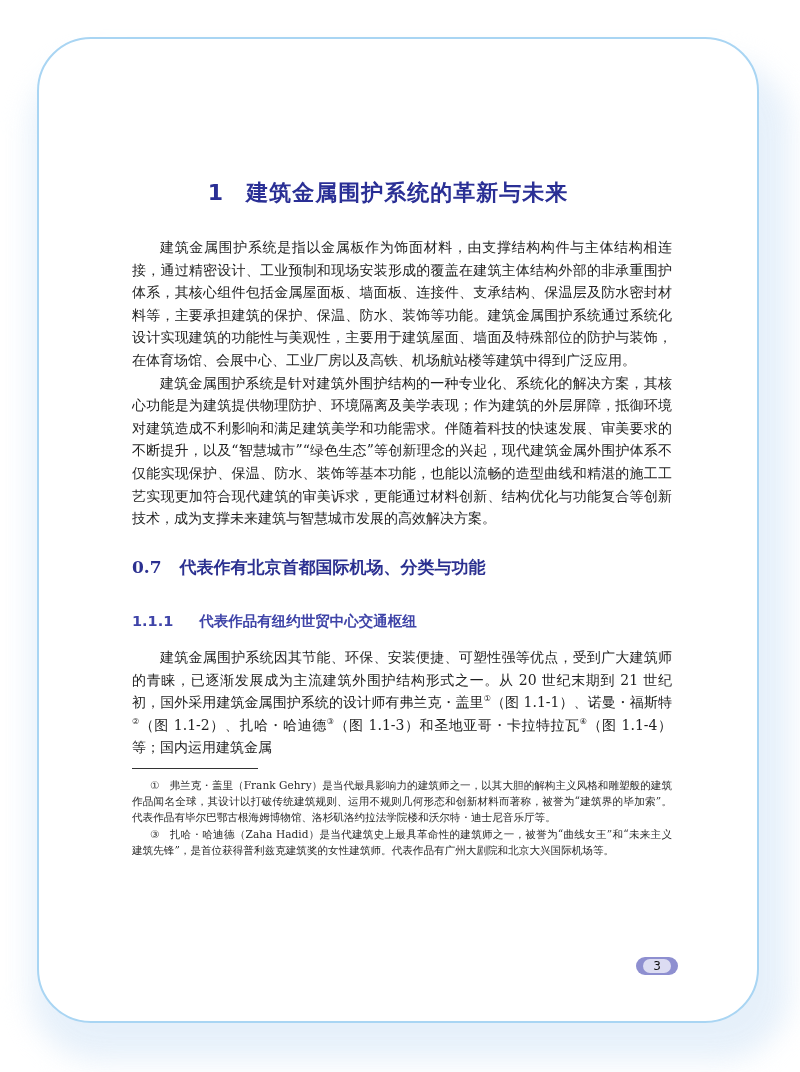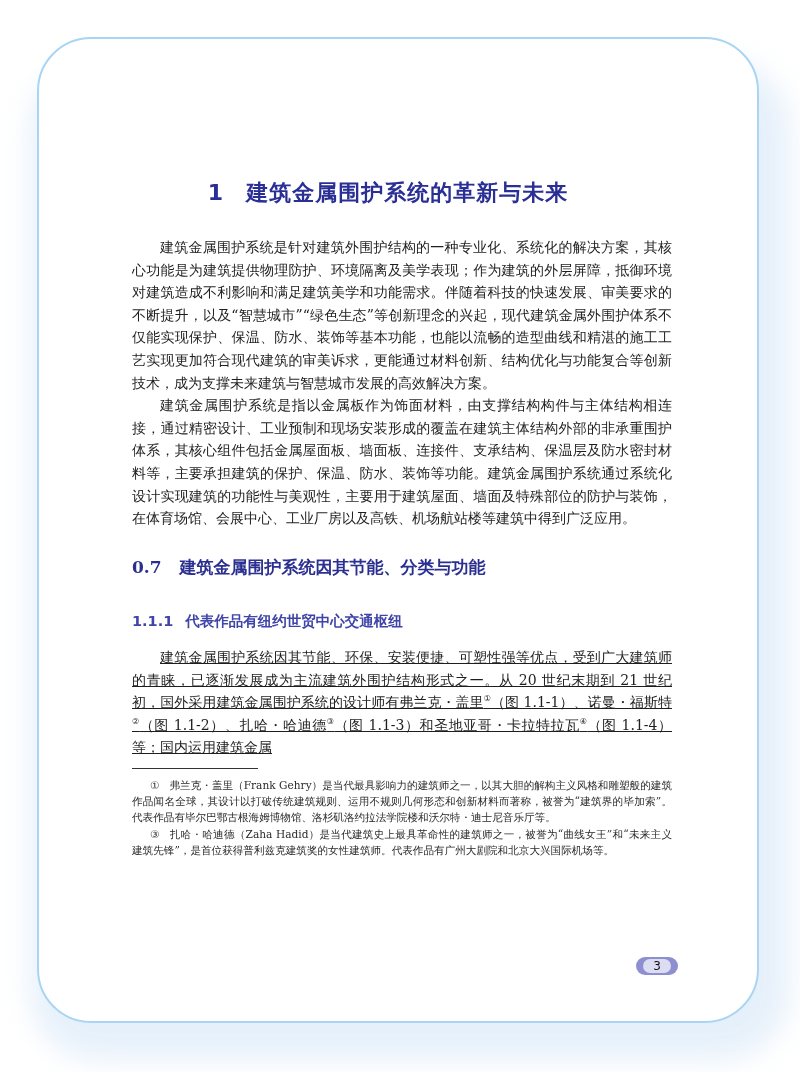--- a/index.html
+++ b/index.html
@@ -76,21 +76,21 @@
   }
   .h2 .num { margin-right: 18px; }
   .h3 {
     position: absolute;
     left: 132px;
     top: 612px;
     font-size: 14.5px;
     color: #3f44a8;
     font-family: "DejaVu Sans", "Liberation Sans", sans-serif;
   }
-  .h3 .num { margin-right: 12px; }
+  .h3 .num { margin-right: 26px; }
   sup {
     font-size: 8px;
     vertical-align: super;
     line-height: 0;
   }
   .footnote-rule {
     position: absolute;
     left: 132px;
     top: 768px;
     width: 126px;
@@ -144,33 +144,33 @@
 
 <div class="shadow"></div>
 
 <div class="card"></div>
 
 <h1 class="chapter-title" style="margin:0;">
   <span class="num">1</span><span>建筑金属围护系统的革新与未来</span>
 </h1>
 
 <div class="body-block" style="top:236px;">
+  <p class="para">建筑金属围护系统是指以金属板作为饰面材料，由支撑结构构件与主体结构相连接，通过精密设计、工业预制和现场安装形成的覆盖在建筑主体结构外部的非承重围护体系，其核心组件包括金属屋面板、墙面板、连接件、支承结构、保温层及防水密封材料等，主要承担建筑的保护、保温、防水、装饰等功能。建筑金属围护系统通过系统化设计实现建筑的功能性与美观性，主要用于建筑屋面、墙面及特殊部位的防护与装饰，在体育场馆、会展中心、工业厂房以及高铁、机场航站楼等建筑中得到广泛应用。</p>
   <p class="para">建筑金属围护系统是针对建筑外围护结构的一种专业化、系统化的解决方案，其核心功能是为建筑提供物理防护、环境隔离及美学表现；作为建筑的外层屏障，抵御环境对建筑造成不利影响和满足建筑美学和功能需求。伴随着科技的快速发展、审美要求的不断提升，以及“智慧城市”“绿色生态”等创新理念的兴起，现代建筑金属外围护体系不仅能实现保护、保温、防水、装饰等基本功能，也能以流畅的造型曲线和精湛的施工工艺实现更加符合现代建筑的审美诉求，更能通过材料创新、结构优化与功能复合等创新技术，成为支撑未来建筑与智慧城市发展的高效解决方案。</p>
-  <p class="para">建筑金属围护系统是指以金属板作为饰面材料，由支撑结构构件与主体结构相连接，通过精密设计、工业预制和现场安装形成的覆盖在建筑主体结构外部的非承重围护体系，其核心组件包括金属屋面板、墙面板、连接件、支承结构、保温层及防水密封材料等，主要承担建筑的保护、保温、防水、装饰等功能。建筑金属围护系统通过系统化设计实现建筑的功能性与美观性，主要用于建筑屋面、墙面及特殊部位的防护与装饰，在体育场馆、会展中心、工业厂房以及高铁、机场航站楼等建筑中得到广泛应用。</p>
 </div>
 
 <h2 class="h2" style="margin:0;">
-  <span class="num">0.7</span><span>建筑金属围护系统因其节能、分类与功能</span>
+  <span class="num">0.7</span><span>代表作有北京首都国际机场、分类与功能</span>
 </h2>
 
 <h3 class="h3" style="margin:0;">
   <span class="num">1.1.1</span><span>代表作品有纽约世贸中心交通枢纽</span>
 </h3>
 
-<div class="body-block" style="top:646px;text-decoration:underline;">
+<div class="body-block" style="top:646px;">
   <p class="para"><span>建筑金属围护系统因其节能、环保、安装便捷、可塑性强等优点，受到广大建筑师的青睐，已逐渐发展成为主流建筑外围护结构形式之一。从 20 世纪末期到 21 世纪初，国外采用建筑金属围护系统的设计师有弗兰克・盖里</span><sup>①</sup><span>（图 1.1-1）、诺曼・福斯特</span><sup>②</sup><span>（图 1.1-2）、扎哈・哈迪德</span><sup>③</sup><span>（图 1.1-3）和圣地亚哥・卡拉特拉瓦</span><sup>④</sup><span>（图 1.1-4）等；国内运用建筑金属</span></p>
 </div>
 
 <div class="footnote-rule"></div>
 
 <div class="footnotes">
   <p class="footnote"><span class="mark">①</span><span>弗兰克・盖里（Frank Gehry）是当代最具影响力的建筑师之一，以其大胆的解构主义风格和雕塑般的建筑作品闻名全球，其设计以打破传统建筑规则、运用不规则几何形态和创新材料而著称，被誉为“建筑界的毕加索”。代表作品有毕尔巴鄂古根海姆博物馆、洛杉矶洛约拉法学院楼和沃尔特・迪士尼音乐厅等。</span></p>
   <p class="footnote"><span class="mark">③</span><span>扎哈・哈迪德（Zaha Hadid）是当代建筑史上最具革命性的建筑师之一，被誉为“曲线女王”和“未来主义建筑先锋”，是首位获得普利兹克建筑奖的女性建筑师。代表作品有广州大剧院和北京大兴国际机场等。</span></p>
 </div>
 

